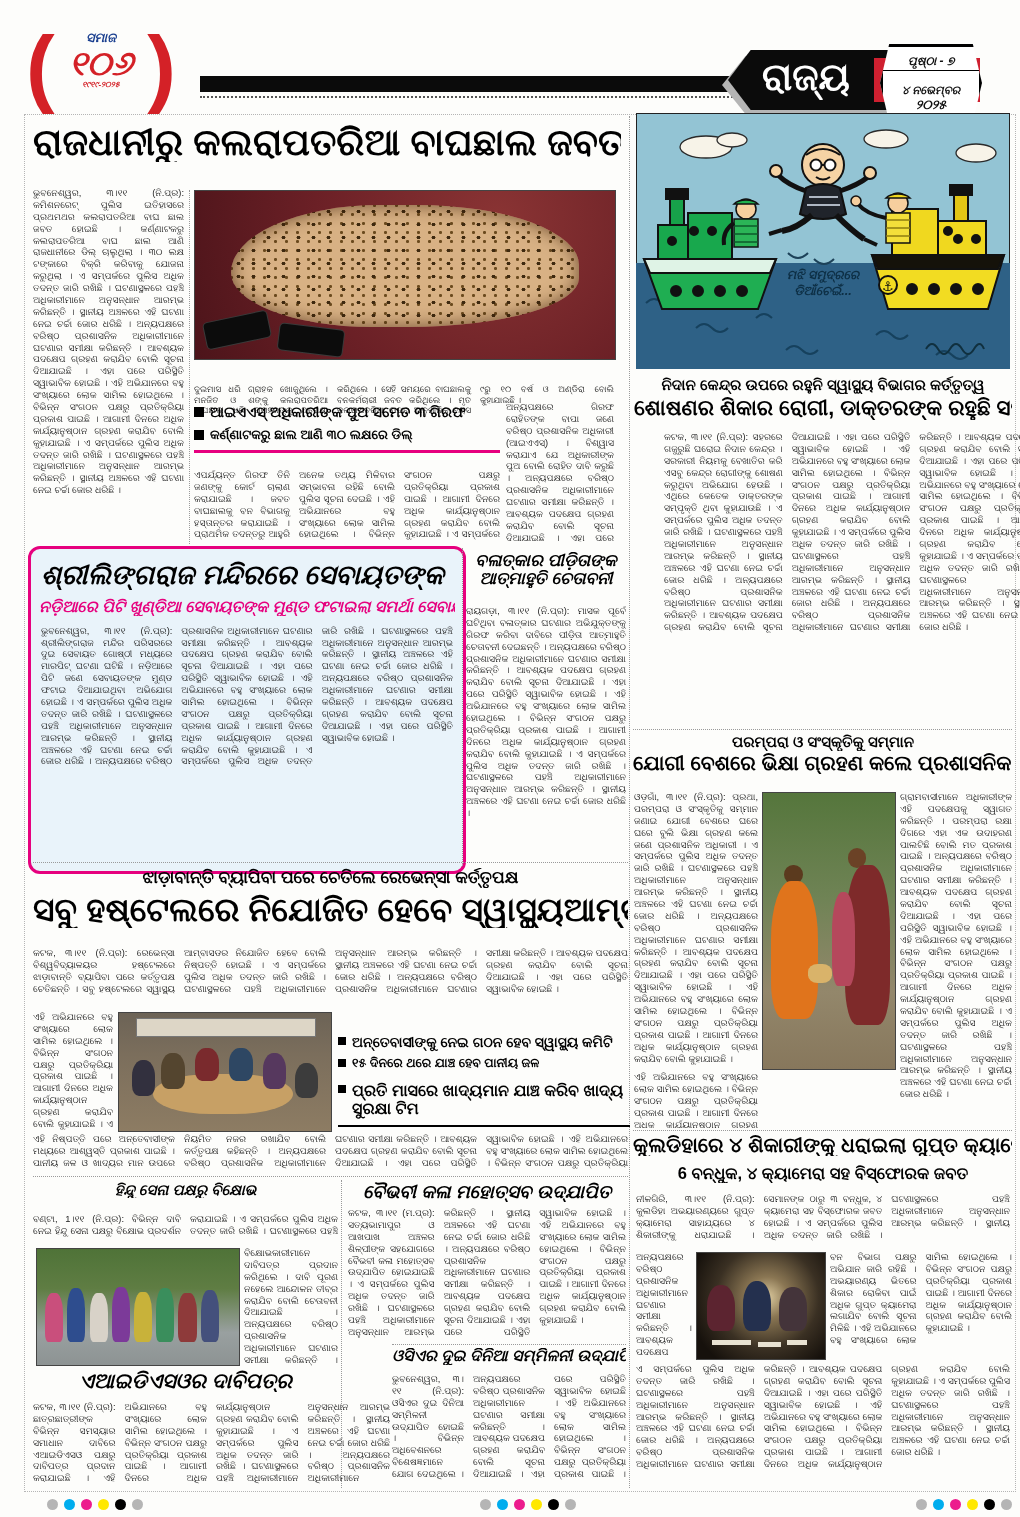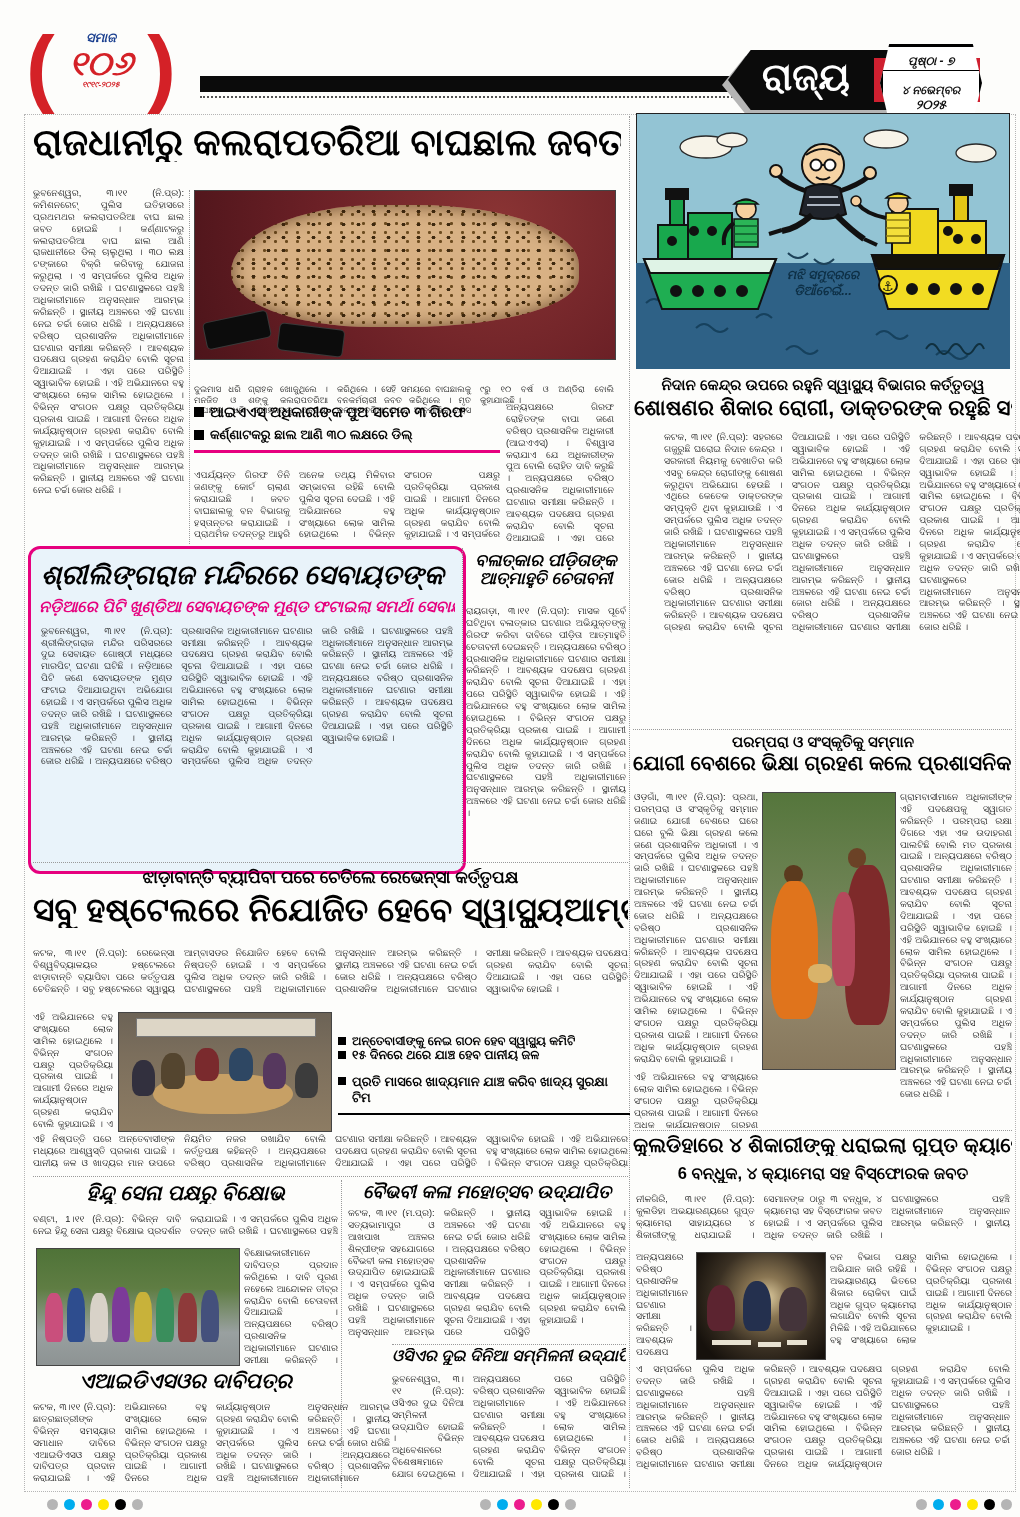--- a/index.html
+++ b/index.html
@@ -290,42 +290,42 @@
   <div class="mt-banner"></div>
   <div class="mt-table"></div>
   <div class="mt-p" style="left:6%;top:40%;width:11%;height:30%;background:#32303e"></div>
   <div class="mt-p" style="left:20%;top:34%;width:11%;height:30%;background:#54452f"></div>
   <div class="mt-p" style="left:36%;top:30%;width:11%;height:28%;background:#7a2a2d"></div>
   <div class="mt-p" style="left:52%;top:30%;width:11%;height:28%;background:#2e4763"></div>
   <div class="mt-p" style="left:68%;top:34%;width:11%;height:30%;background:#56385e"></div>
   <div class="mt-p" style="left:83%;top:42%;width:11%;height:30%;background:#3c3c3c"></div>
 </div>
 <div class="abs" style="left:338px;top:1034px;width:292px">
-  <div class="bullet-row" style="font-size:12px;">
+  <div class="bullet-row" style="font-size:14px;margin-bottom:5px">
     <span class="bullet-sq" style="width:8px;height:8px"></span>
     <span>ଅନ୍ତେବାସୀଙ୍କୁ ନେଇ ଗଠନ ହେବ ସ୍ୱାସ୍ଥ୍ୟ କମିଟି</span>
   </div>
   <div class="bullet-row" style="font-size:12.5px;margin-bottom:11px">
     <span class="bullet-sq" style="width:8px;height:8px"></span>
     <span>୧୫ ଦିନରେ ଥରେ ଯାଞ୍ଚ ହେବ ପାନୀୟ ଜଳ</span>
   </div>
-  <div class="bullet-row" style="font-size:13px">
+  <div class="bullet-row" style="font-size:16px">
     <span class="bullet-sq" style="width:8px;height:8px"></span>
     <span>ପ୍ରତି ମାସରେ ଖାଦ୍ୟମାନ ଯାଞ୍ଚ କରିବ ଖାଦ୍ୟ ସୁରକ୍ଷା ଟିମ</span>
   </div>
   <div style="margin-top:7px;height:2px;background:#000"></div>
 </div>
 <div class="abs body-text cols4" style="left:33px;top:1134px;width:595px;height:40px">
   <span>ଏହି ନିଷ୍ପତ୍ତି ପରେ ଅନ୍ତେବାସୀଙ୍କ ମଧ୍ୟରେ ଆଶ୍ୱସ୍ତି ପ୍ରକାଶ ପାଇଛି । ପାନୀୟ ଜଳ ଓ ଖାଦ୍ୟର ମାନ ଉପରେ ନିୟମିତ ନଜର ରଖାଯିବ ବୋଲି କର୍ତ୍ତୃପକ୍ଷ କହିଛନ୍ତି ।</span> <span>ଅନ୍ୟପକ୍ଷରେ ବରିଷ୍ଠ ପ୍ରଶାସନିକ ଅଧିକାରୀମାନେ ଘଟଣାର ସମୀକ୍ଷା କରିଛନ୍ତି । ଆବଶ୍ୟକ ପଦକ୍ଷେପ ଗ୍ରହଣ କରାଯିବ ବୋଲି ସୂଚନା ଦିଆଯାଇଛି । ଏହା ପରେ ପରିସ୍ଥିତି ସ୍ୱାଭାବିକ ହୋଇଛି ।</span> <span>ଏହି ଅଭିଯାନରେ ବହୁ ସଂଖ୍ୟାରେ ଲୋକ ସାମିଲ ହୋଇଥିଲେ । ବିଭିନ୍ନ ସଂଗଠନ ପକ୍ଷରୁ ପ୍ରତିକ୍ରିୟା ପ୍ରକାଶ ପାଇଛି । ଆଗାମୀ ଦିନରେ ଅଧିକ କାର୍ଯ୍ୟାନୁଷ୍ଠାନ ଗ୍ରହଣ କରାଯିବ ବୋଲି କୁହାଯାଇଛି ।</span>
 </div>
 
 <div class="abs hdot" style="left:33px;top:1176px;width:595px"></div>
 <div class="abs vdot" style="left:341px;top:1180px;height:308px"></div>
 
-<div class="abs hl center nowrap" style="left:33px;top:1182px;width:305px;font-size:21px">ହିନ୍ଦୁ ସେନା ପକ୍ଷରୁ ବିକ୍ଷୋଭ</div>
+<div class="abs hl center nowrap" style="left:33px;top:1182px;width:305px;font-size:15px">ହିନ୍ଦୁ ସେନା ପକ୍ଷରୁ ବିକ୍ଷୋଭ</div>
 <div class="abs body-text cols2" style="left:33px;top:1214px;width:305px;height:32px">
   <span>ବଣ୍ଟା, 1।୧୧ (ନି.ପ୍ର): ବିଭିନ୍ନ ଦାବି ନେଇ ହିନ୍ଦୁ ସେନା ପକ୍ଷରୁ ବିକ୍ଷୋଭ ପ୍ରଦର୍ଶନ କରାଯାଇଛି ।</span> <span>ଏ ସମ୍ପର୍କରେ ପୁଲିସ ଅଧିକ ତଦନ୍ତ ଜାରି ରଖିଛି । ଘଟଣାସ୍ଥଳରେ ପହଞ୍ଚି ଅଧିକାରୀମାନେ ଅନୁସନ୍ଧାନ ଆରମ୍ଭ କରିଛନ୍ତି । ସ୍ଥାନୀୟ ଅଞ୍ଚଳରେ ଏହି ଘଟଣା ନେଇ ଚର୍ଚ୍ଚା ଜୋର ଧରିଛି ।</span>
 </div>
 <div class="abs photo photo-group" style="left:36px;top:1248px;width:202px;height:116px">
   <div class="gp-p" style="left:4%;top:38%;width:9%;height:42%;background:#c94f7c"></div>
   <div class="gp-p" style="left:15%;top:34%;width:9%;height:46%;background:#2e4d8e"></div>
   <div class="gp-p" style="left:26%;top:38%;width:9%;height:42%;background:#d8d2c8"></div>
   <div class="gp-p" style="left:37%;top:33%;width:9%;height:47%;background:#7c3a99"></div>
   <div class="gp-p" style="left:48%;top:37%;width:9%;height:43%;background:#c8b23a"></div>
   <div class="gp-p" style="left:59%;top:34%;width:9%;height:46%;background:#3a8e5c"></div>

